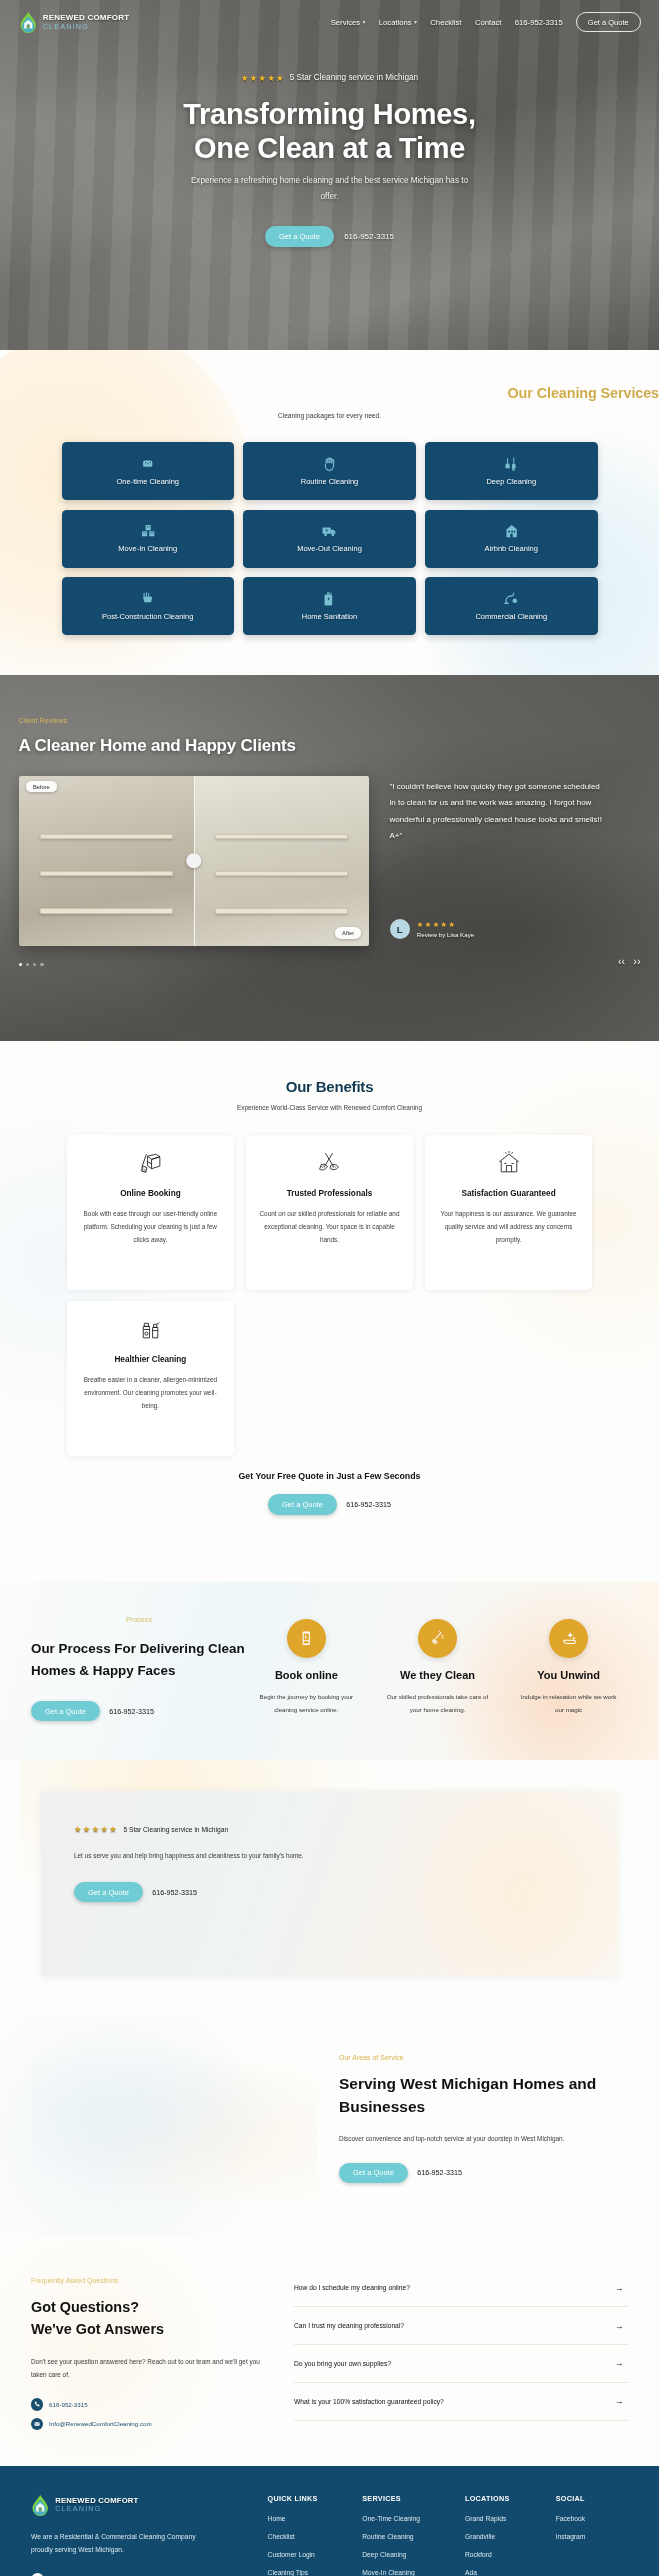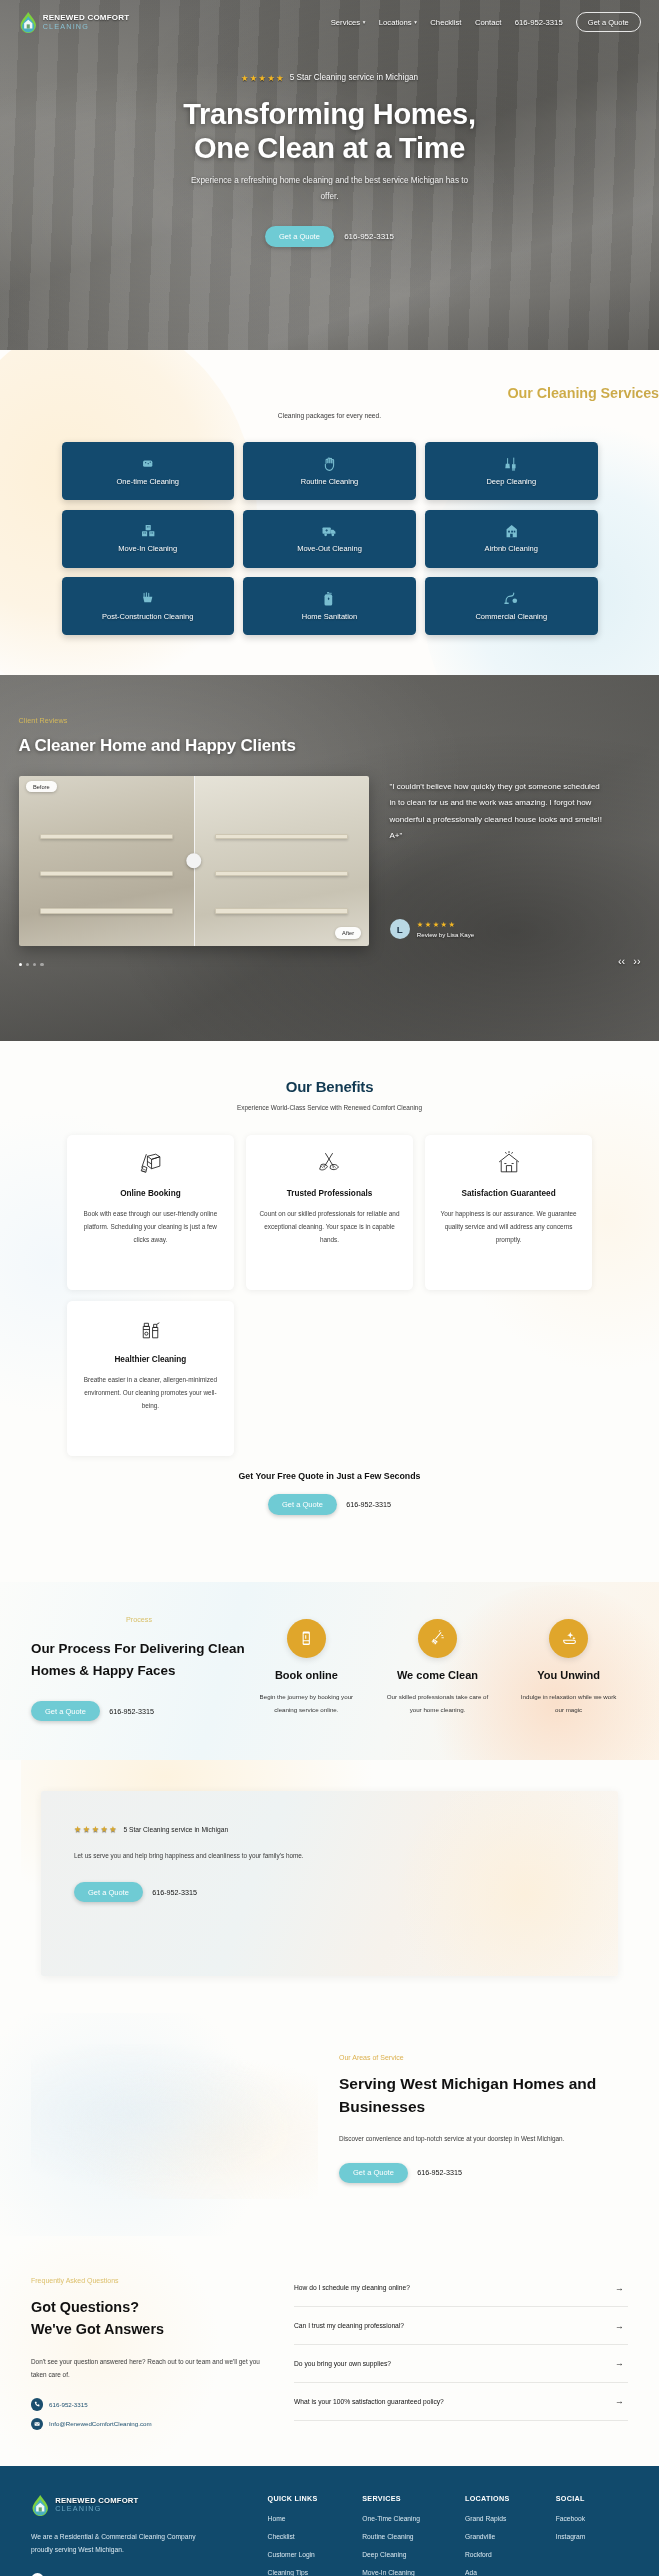--- a/index.html
+++ b/index.html
@@ -701,21 +701,21 @@
 
       <div class="step">
         <div class="step-circle">
           <svg width="16.5" height="16.5" viewBox="0 0 32 32" fill="none" stroke="#ffffff" stroke-width="2" stroke-linecap="round">
             <path d="M23 5 L13 17"></path>
             <path d="M9 17 L17 23 L12 28 L5 23 Z" fill="#ffffff" stroke="none"></path>
             <path d="M7 23 l4 3 M10 21 l4 3" stroke="#e0a62b" stroke-width="1.3"></path>
             <path d="M24 10 l3 1 M25 15 l3 0 M20 3 l1 -2" stroke-width="1.6"></path>
           </svg>
         </div>
-        <div class="step-name">We come Clean</div>
+        <div class="step-name">We they Clean</div>
         <div class="step-desc">Our skilled professionals take care of your home cleaning.</div>
       </div>
 
       <div class="step">
         <div class="step-circle">
           <svg width="17.5" height="16.5" viewBox="0 0 34 32" fill="none" stroke="#ffffff" stroke-width="2" stroke-linecap="round" stroke-linejoin="round">
             <path d="M7 20 h20 a3 3 0 0 1 0 6 h-14 a6 6 0 0 1 -6 -6 z"></path>
             <path d="M20 4 l1.6 4.2 L26 10 l-4.4 1.8 L20 16 l-1.6 -4.2 L14 10 l4.4 -1.8 Z" fill="#ffffff" stroke="none"></path>
             <path d="M27 13 l.9 2.2 2.1 .8 -2.1 .9 -.9 2.1 -.9 -2.1 -2.1 -.9 2.1 -.8 Z" fill="#ffffff" stroke="none"></path>
           </svg>

